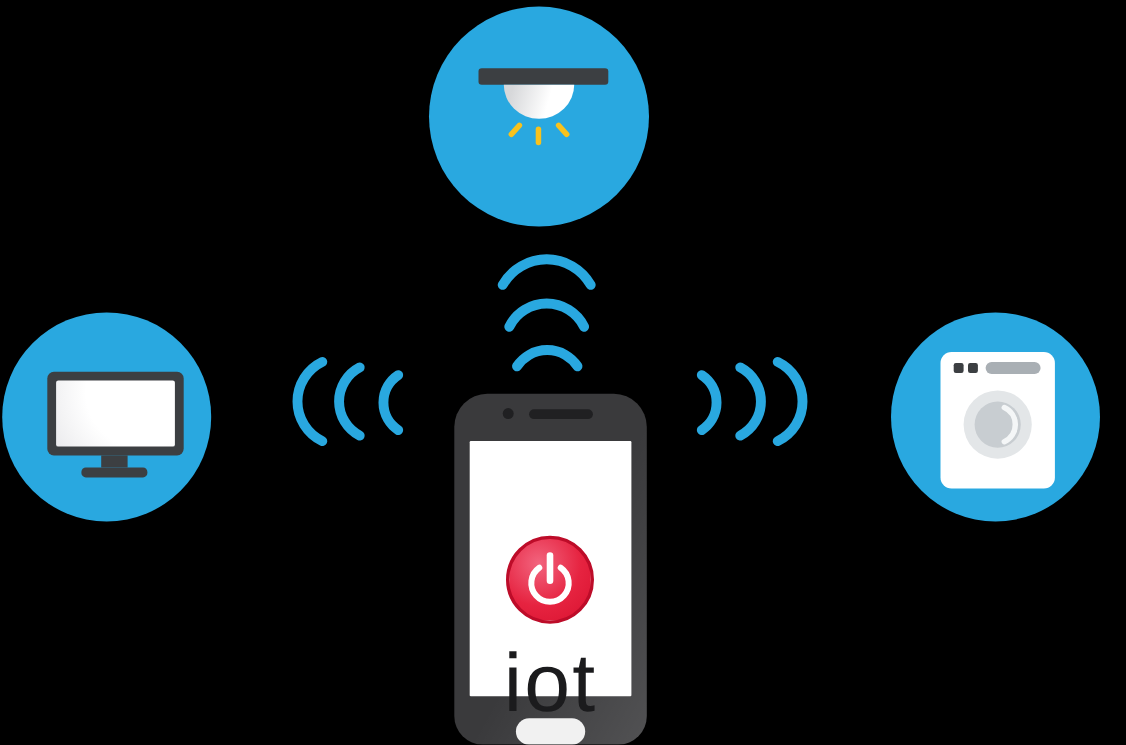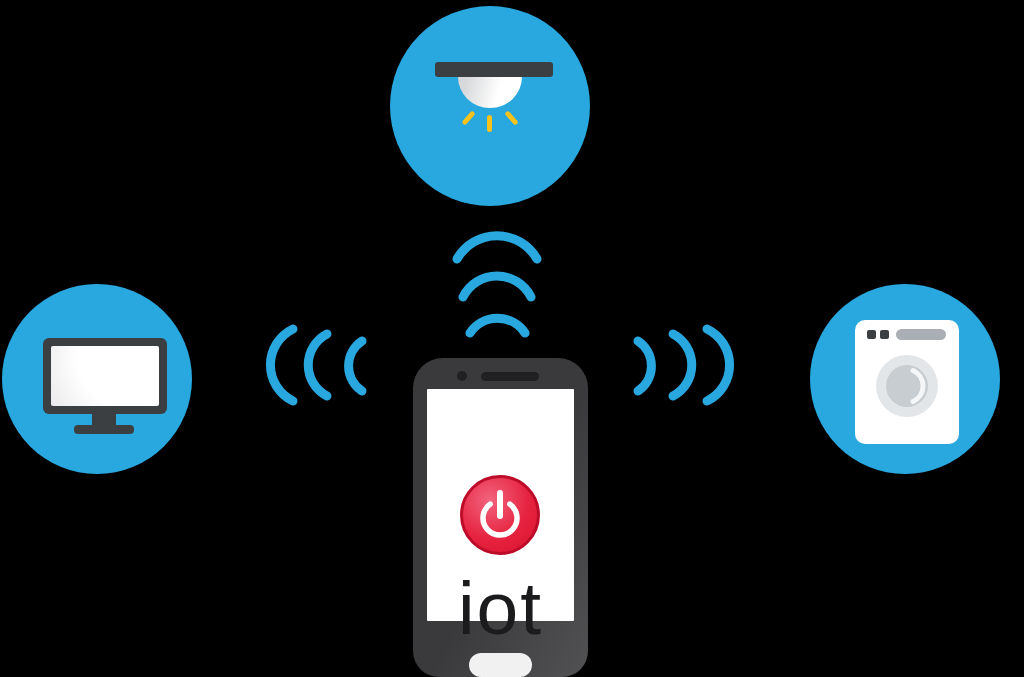--- a/index.html
+++ b/index.html
@@ -57,21 +57,21 @@
   .waves{left:0;top:0;width:1024px;height:677px;pointer-events:none;}
   .waves path{fill:none;stroke:var(--accent-blue);stroke-width:9;stroke-linecap:round;}
 
   
   .phone-body{left:413px;top:358px;width:175px;height:319px;background:var(--phone-body);
     border-radius:30px 30px 26px 26px;}
   .phone-glare{left:0;top:0;width:100%;height:100%;border-radius:inherit;
     background:linear-gradient(to top left, rgba(255,255,255,0.12), rgba(255,255,255,0) 46%);}
   .phone-camera{left:44px;top:13px;width:10px;height:10px;border-radius:50%;background:#202022;}
   .phone-speaker{left:68px;top:14px;width:58px;height:9px;border-radius:5px;background:#202022;}
-  .phone-screen{left:14px;top:31px;width:147px;height:232px;background:var(--screen-white);border-radius:1px;}
+  .phone-screen{left:14px;top:43px;width:147px;height:232px;background:var(--screen-white);border-radius:1px;}
   .home-button{left:56px;top:295px;width:63px;height:24px;border-radius:12px;background:#f1f1f1;}
 
   
   .power-button{left:33px;top:86px;width:80px;height:80px;border-radius:50%;
     border:3px solid var(--power-red-border);
     background:radial-gradient(circle at 36% 30%, #f2647e 0%, var(--power-red) 55%, #d91230 100%);}
   .power-svg{left:0;top:0;width:74px;height:74px;}
   .power-svg path{fill:none;stroke:#ffffff;stroke-linecap:round;}
 
   .iot-label{left:0;top:176px;width:100%;text-align:center;

